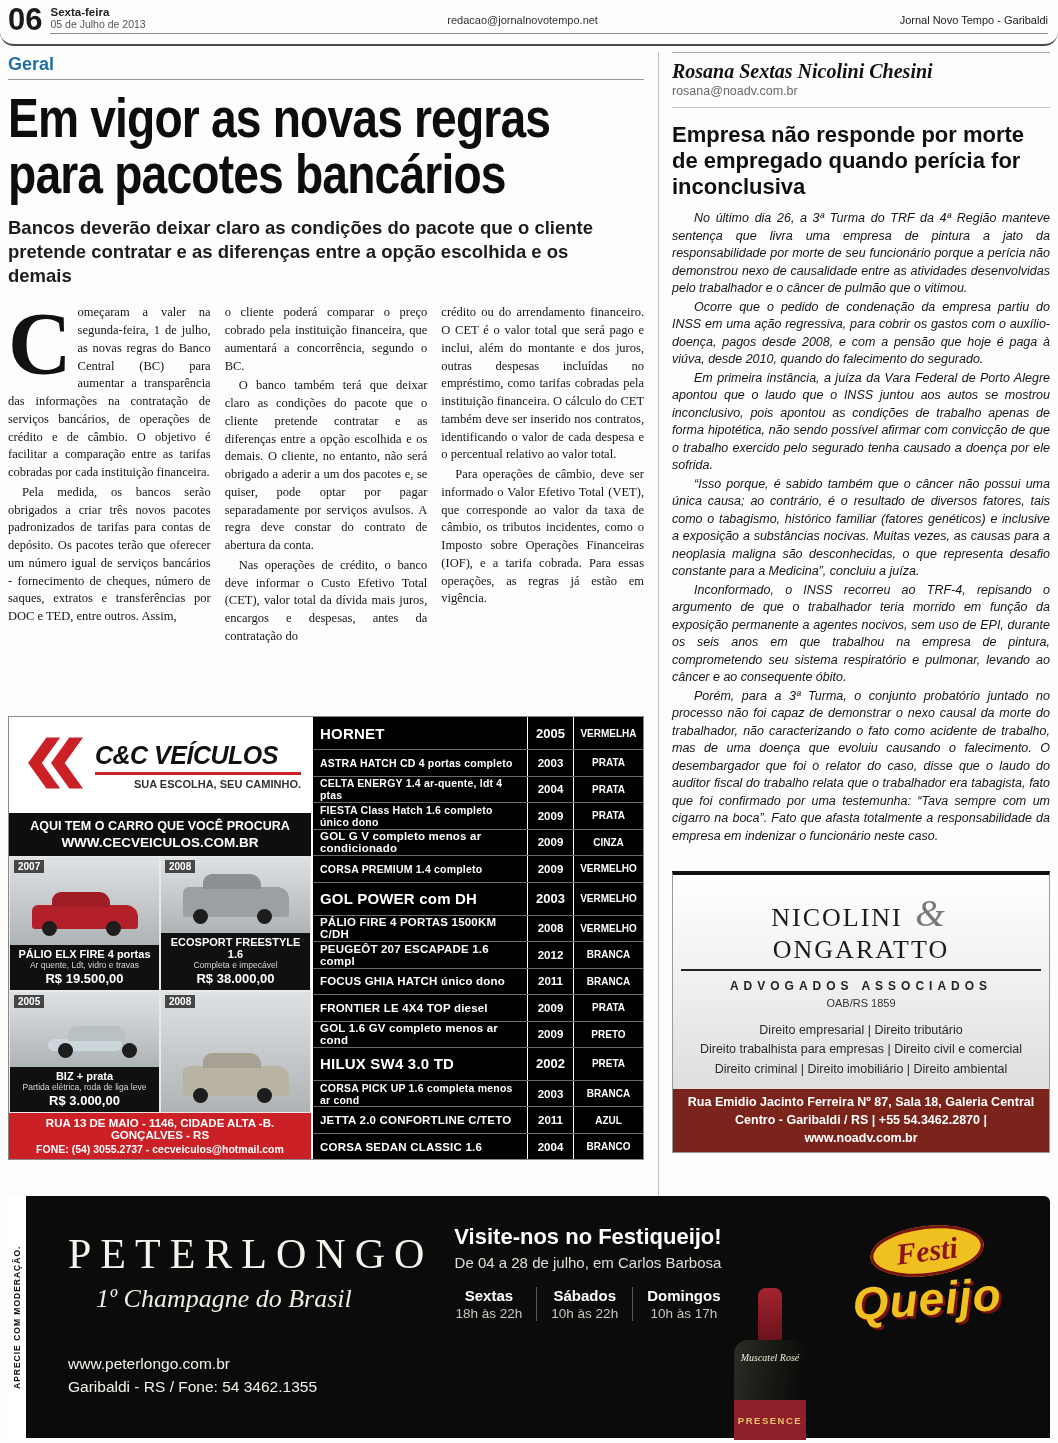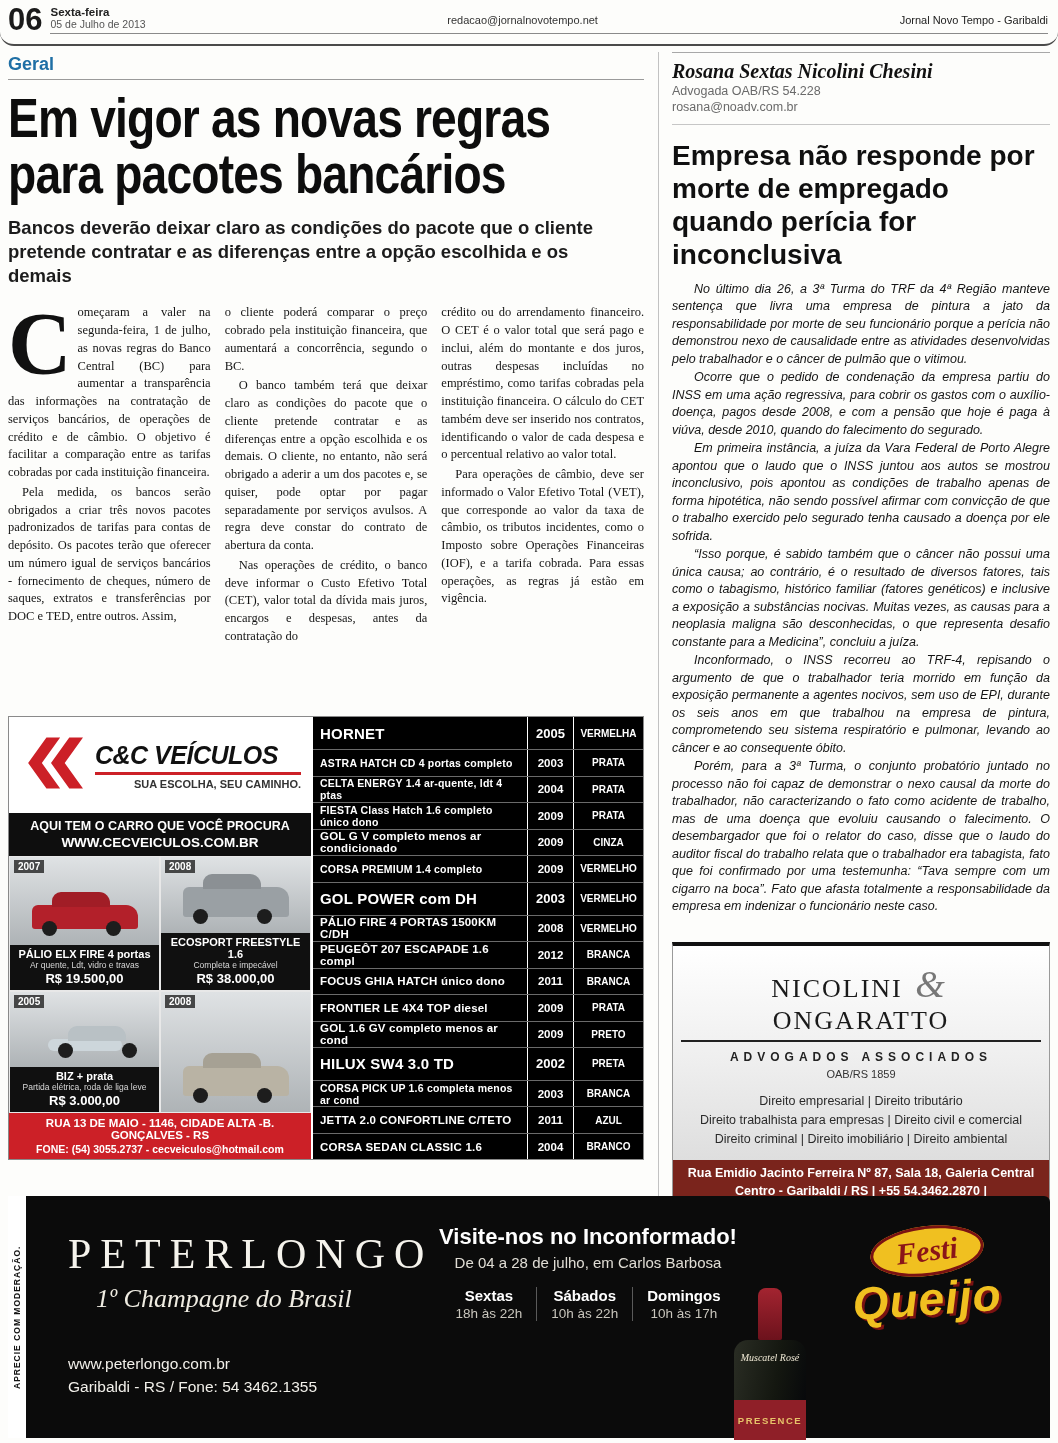--- a/index.html
+++ b/index.html
@@ -69,21 +69,21 @@
   .car-color { width:70px; display:flex; align-items:center; justify-content:center; border-left:1px solid #fff; font-weight:bold; font-size:10px; }
   .car-row.lg { flex:1.25; }
   .car-row.lg .car-model { font-size:15px; }
   .car-row.lg .car-year { font-size:13px; }
   .car-row.md .car-model { font-size:11.5px; }
 
   
   .author-block { border-top:1px solid #a8a8a8; border-bottom:1px solid #c6c6c6; padding:7px 0 8px 0; }
   .author-name { font-family:"Liberation Serif", serif; font-style:italic; font-weight:bold; font-size:20px; color:#111; }
   .author-title, .author-email { font-size:12.5px; color:#6a6a6a; line-height:1.3; }
-  .legal-title { font-size:28px; font-weight:bold; color:#101010; line-height:1.18; margin:14px 0 10px 0; }
+  .legal-title { font-size:22px; font-weight:bold; color:#101010; line-height:1.18; margin:14px 0 10px 0; }
   .legal-text { font-family:Liberation Sans, sans-serif; font-style:italic; font-size:12.5px; line-height:1.4; color:#151515; text-align:justify; }
   .legal-text p { text-indent:22px; margin-bottom:1px; }
 
   
   .nicolini-ad { margin-top:26px; border:1px solid #9a9a9a; border-top:4px solid #111; }
   .nic-top { background:linear-gradient(#ffffff 0%, #eeeeee 55%, #dedede 100%); text-align:center; padding:16px 8px 10px 8px; }
   .nic-name { font-family:"Liberation Serif", serif; font-size:26px; letter-spacing:2px; color:#1a1a1a; border-bottom:2px solid #222; display:inline-block; padding:0 6px 4px 6px; }
   .nic-amp { font-style:italic; font-size:38px; color:#777; font-family:"Liberation Serif", serif; padding:0 4px; }
   .nic-sub { font-size:12px; font-weight:bold; letter-spacing:5px; color:#222; margin-top:8px; }
   .nic-oab { font-size:11px; color:#333; margin-top:4px; }
@@ -325,21 +325,20 @@
               <div class="car-year">2004</div>
               <div class="car-color">BRANCO</div>
             </div>
           </div>
       </div>
     </div>
 
     <div class="right-col">
       <div class="author-block">
         <div class="author-name">Rosana Sextas Nicolini Chesini</div>
-        <div class="author-title">Advogada OAB/RS 54.228</div>
         <div class="author-email">rosana@noadv.com.br</div>
       </div>
 
       <h2 class="legal-title">Empresa não responde por morte de empregado quando perícia for inconclusiva</h2>
 
       <div class="legal-text">
 
           <p>No último dia 26, a 3ª Turma do TRF da 4ª Região manteve sentença que livra uma empresa de pintura a jato da responsabilidade por morte de seu funcionário porque a perícia não demonstrou nexo de causalidade entre as atividades desenvolvidas pelo trabalhador e o câncer de pulmão que o vitimou.</p>
 
           <p>Ocorre que o pedido de condenação da empresa partiu do INSS em uma ação regressiva, para cobrir os gastos com o auxílio-doença, pagos desde 2008, e com a pensão que hoje é paga à viúva, desde 2010, quando do falecimento do segurado.</p>
@@ -380,21 +379,21 @@
     <div class="moderation">APRECIE COM MODERAÇÃO.</div>
     <div class="pl-left">
       <div class="pl-brand">PETERLONGO</div>
       <div class="pl-tagline">1º Champagne do Brasil</div>
       <div class="pl-contact">
         <div>www.peterlongo.com.br</div>
         <div>Garibaldi - RS / Fone: 54 3462.1355</div>
       </div>
     </div>
     <div class="pl-center">
-      <div class="pl-invite">Visite-nos no Inconformado!</div>
+      <div class="pl-invite">Visite-nos no Festiqueijo!</div>
       <div class="pl-invite-sub">De 04 a 28 de julho, em Carlos Barbosa</div>
       <div class="pl-schedule">
 
           <div class="pl-slot">
             <div class="pl-day">Sextas</div>
             <div class="pl-hours">18h às 22h</div>
           </div>
 
           <div class="pl-slot">
             <div class="pl-day">Sábados</div>

